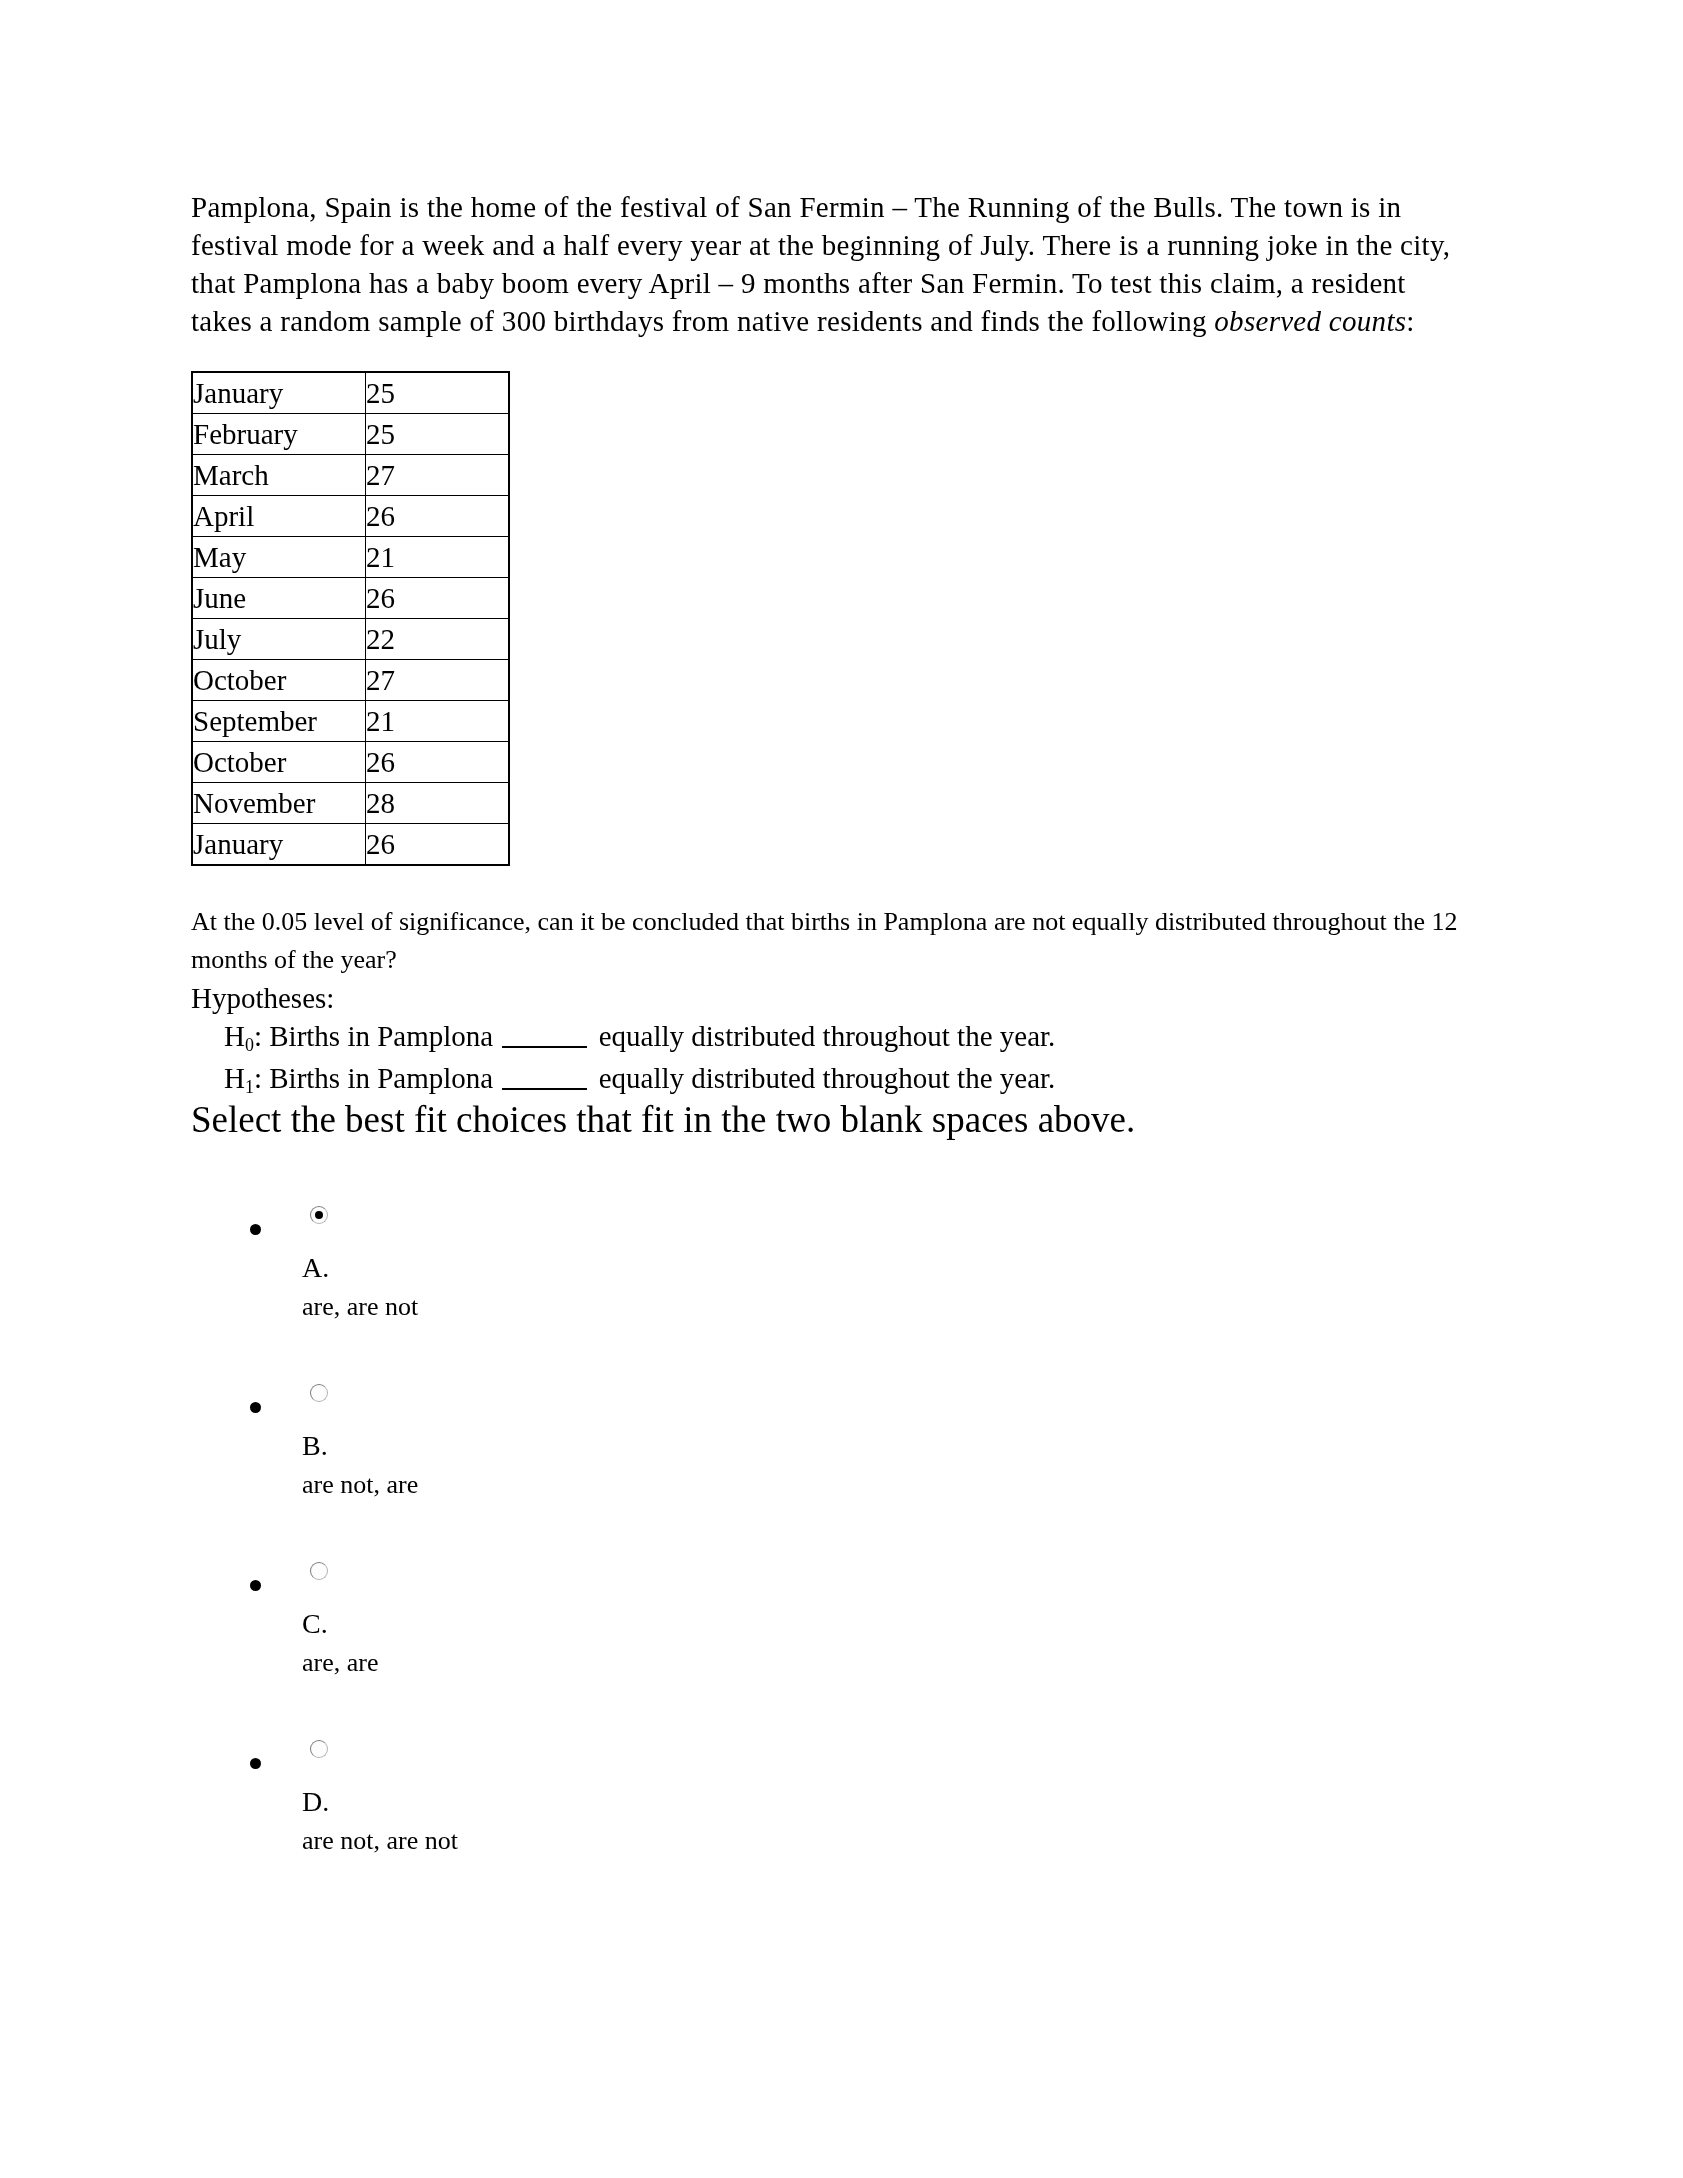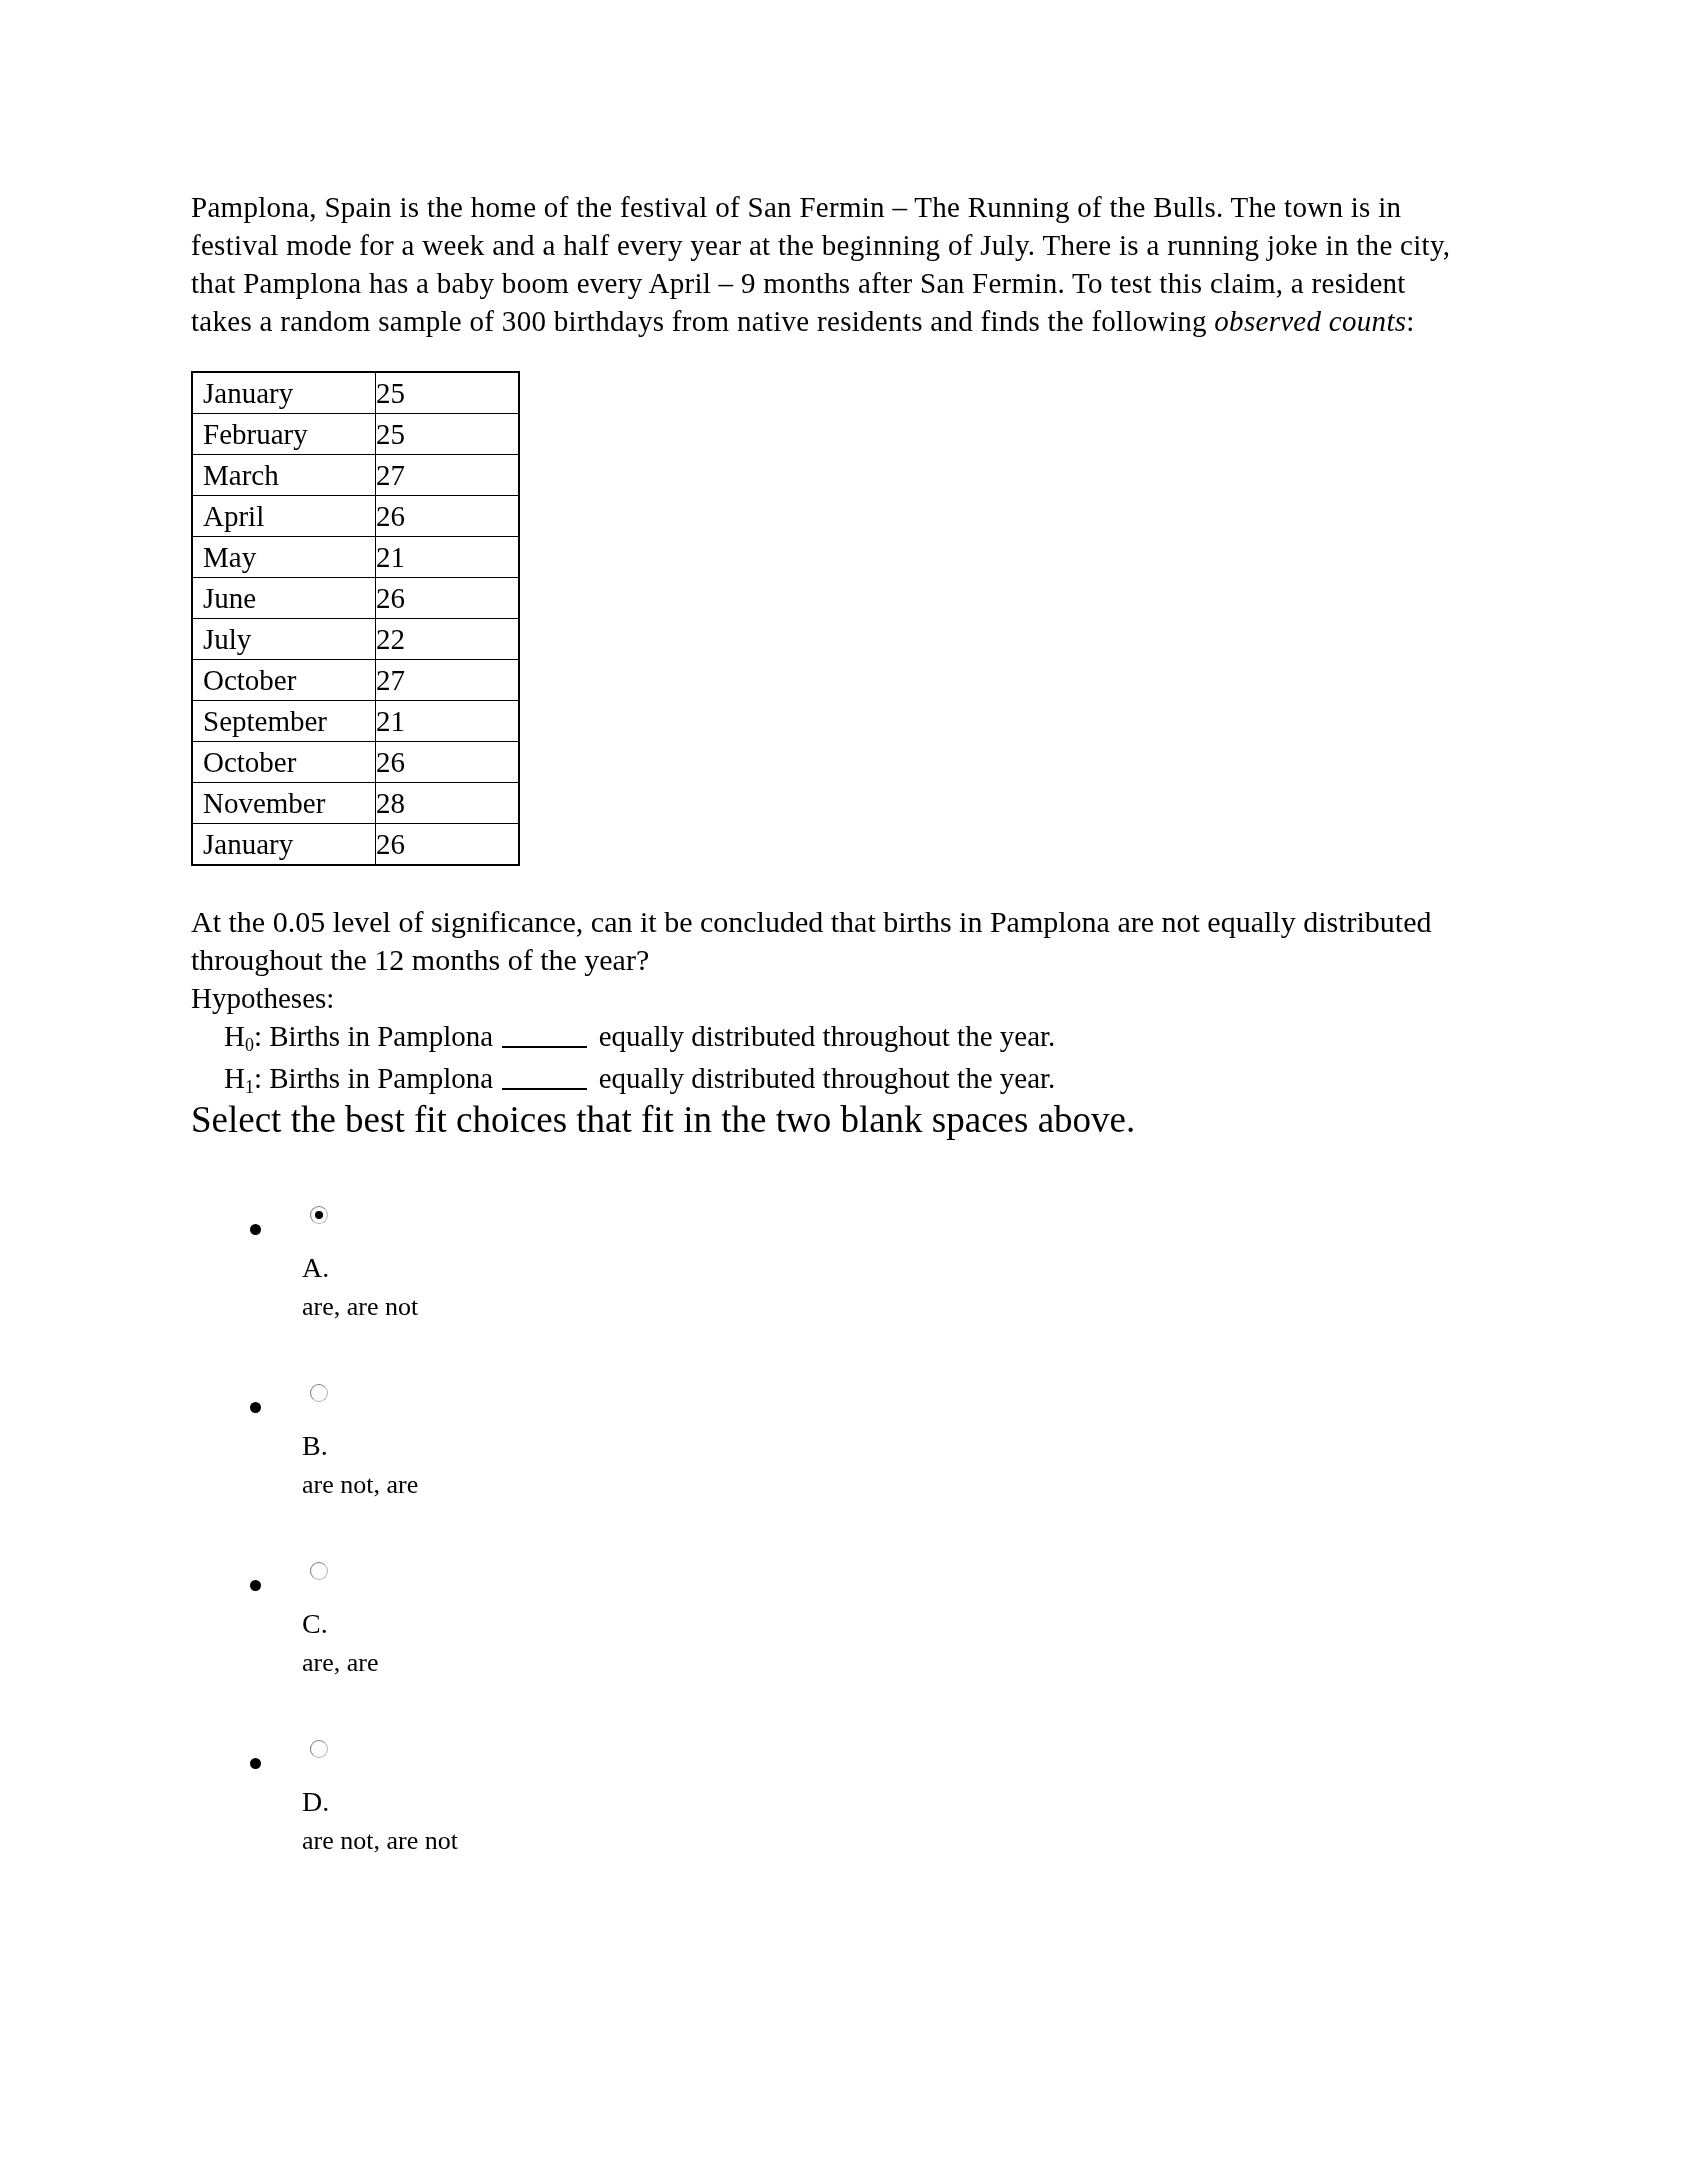--- a/index.html
+++ b/index.html
@@ -58,34 +58,34 @@
     height: 40px;
     padding: 0;
     font-size: 29px;
     line-height: 40px;
     vertical-align: middle;
     overflow: visible;
     white-space: nowrap;
   }
   table.counts td.month {
     width: 171px;
-    padding-left: 11px;
+    padding-left: 1px;
     text-indent: -1px;
     margin-top: 7px;
   }
   table.counts td.count {
     width: 141px;
     padding-left: 1px;
     text-indent: -1px;
   }
 
   
   .question {
     margin: 0;
-    font-size: 30px;
+    font-size: 26px;
     line-height: 38px;
   }
   .q-spacer { height: 37px; }
 
   .hyp-label {
     font-size: 29px;
     line-height: 38px;
   }
   .hyp-line {
     font-size: 29px;

